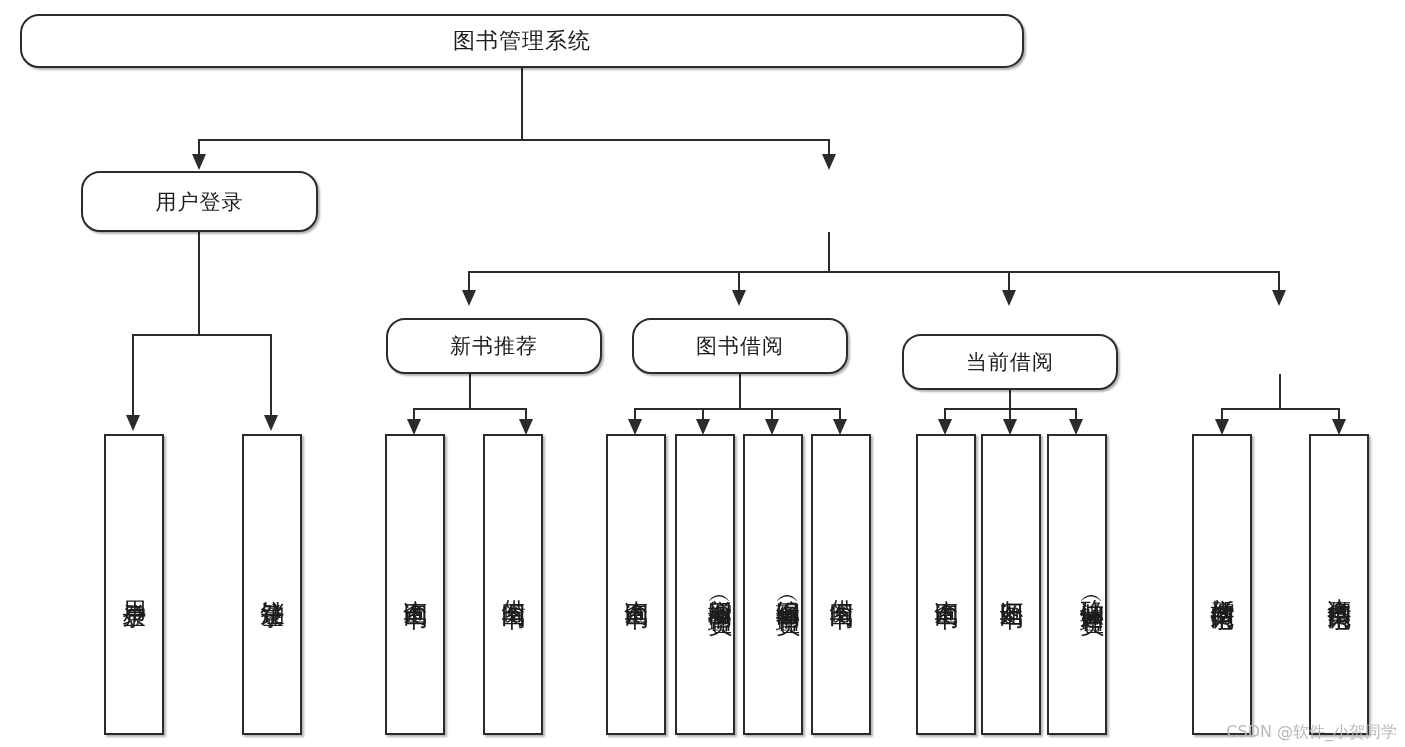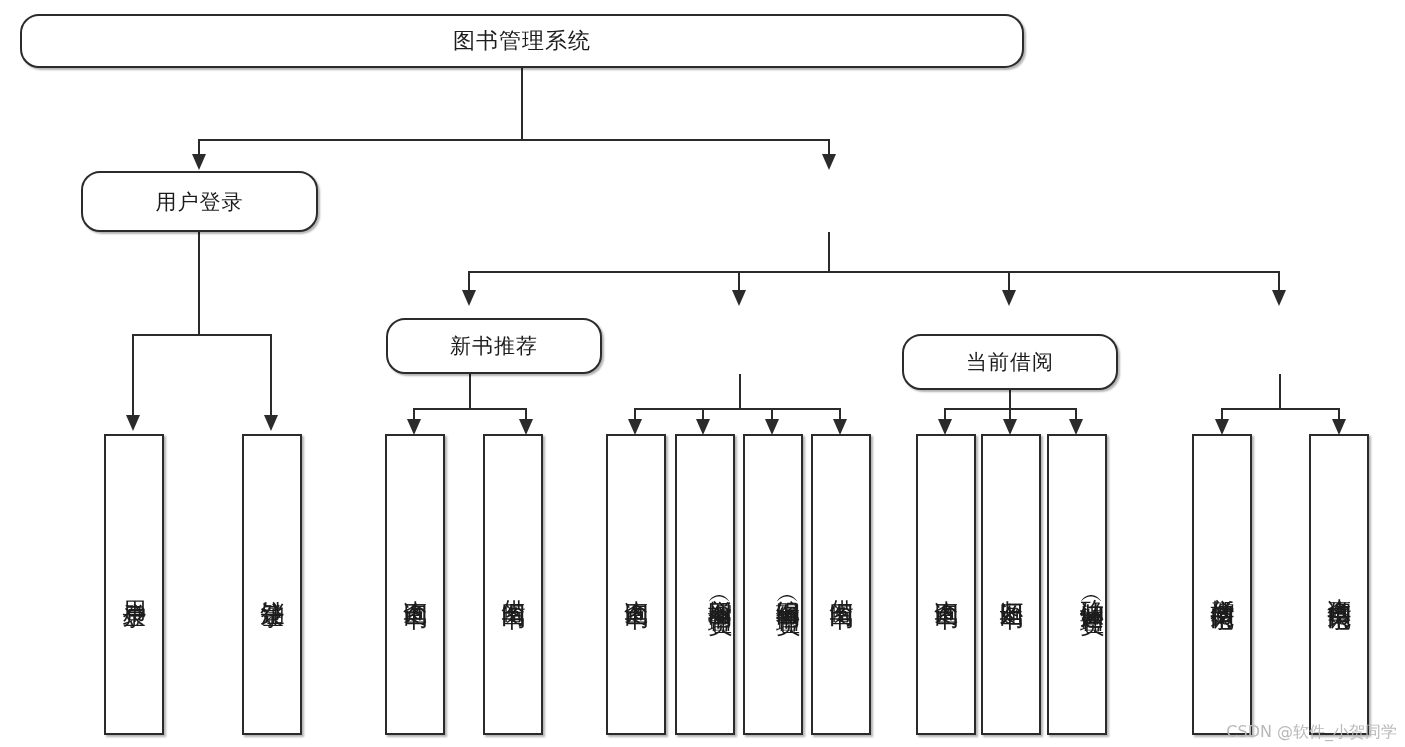--- a/index.html
+++ b/index.html
@@ -128,20 +128,23 @@
   <div class="vline" style="left:738px; top:271px; width:2px; height:22px;"></div>
   <div class="arrow" style="left:732px; top:290px;"></div>
   <div class="vline" style="left:1008px; top:271px; width:2px; height:22px;"></div>
   <div class="arrow" style="left:1002px; top:290px;"></div>
   <div class="vline" style="left:1278px; top:271px; width:2px; height:22px;"></div>
   <div class="arrow" style="left:1272px; top:290px;"></div>
 
   <div class="node h" style="left:362px; top:318px; width:216px; height:56px;margin-left:24px;">
     <span class="nodelabel">新书推荐</span>
   </div>
+  <div class="node h" style="left:632px; top:318px; width:216px; height:56px;">
+    <span class="nodelabel">图书借阅</span>
+  </div>
   <div class="node h" style="left:902px; top:334px; width:216px; height:56px;">
     <span class="nodelabel">当前借阅</span>
   </div>
 
   <div class="vline" style="left:469px; top:374px; width:2px; height:35px;"></div>
   <div class="hline" style="left:413px; top:408px; width:114px; height:2px;"></div>
   <div class="vline" style="left:413px; top:408px; width:2px; height:14px;"></div>
   <div class="arrow" style="left:407px; top:419px;"></div>
   <div class="vline" style="left:525px; top:408px; width:2px; height:14px;"></div>
   <div class="arrow" style="left:519px; top:419px;"></div>

